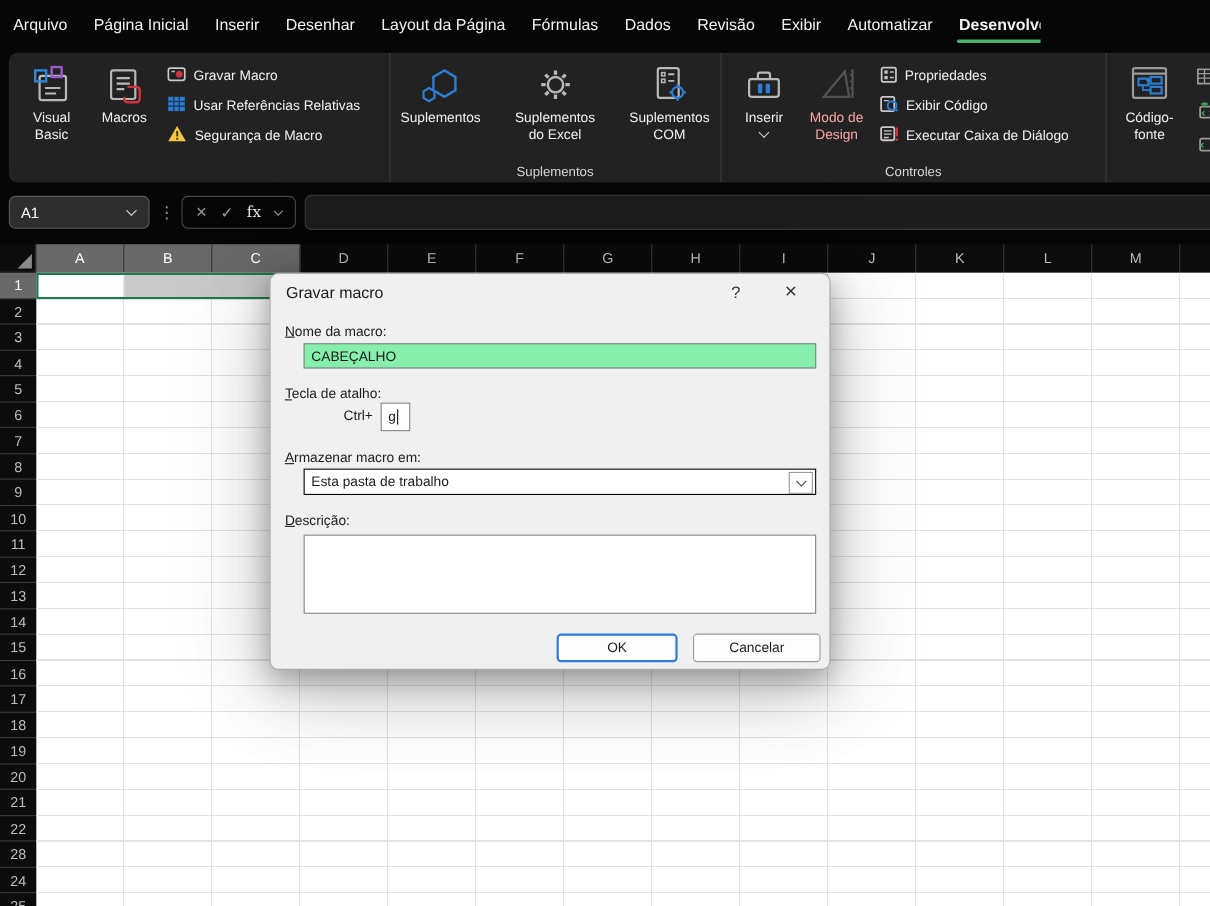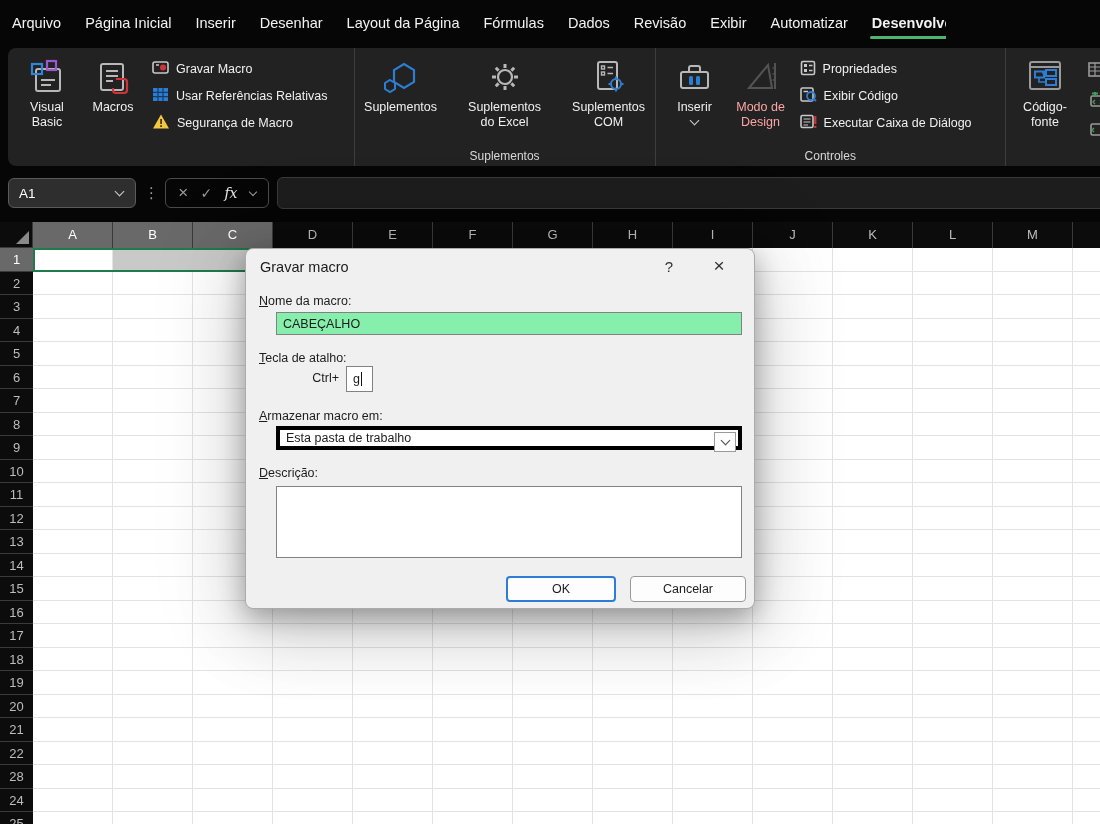--- a/index.html
+++ b/index.html
@@ -35,21 +35,21 @@
   .stubcol{display:flex;flex-direction:column;gap:10px;padding-top:8px;margin-left:10px;}
 
   
   #formulabar{left:0;top:174px;width:1100px;height:38px;display:flex;align-items:center;}
   #namebox{position:relative;margin-left:8px;width:128px;height:30px;background:#2e2e2e;border:1px solid #5a5a5a;
     border-radius:6px;color:#ffffff;font-size:13.5px;display:flex;align-items:center;padding:0 10px;box-sizing:border-box;}
   #namebox .chevron{position:absolute;right:12px;border-color:#cfcfcf;}
   #kebab{color:#9a9a9a;font-size:15px;margin:0 6px 0 8px;}
   #fxbox{width:104px;height:30px;border:1px solid #4a4a4a;border-radius:6px;display:flex;align-items:center;
     justify-content:space-evenly;color:#9a9a9a;font-size:14px;box-sizing:border-box;}
-  #fxbox .fx{color:#e8e8e8;font-style:italic;font-family:"DejaVu Serif",serif;font-size:14px;}
+  #fxbox .fx{color:#e8e8e8;font-family:"DejaVu Serif",serif;font-size:14px;}
   #fxbox .chevron{border-color:#9a9a9a;width:5px;height:5px;}
   #formula-input{flex:1;margin-left:8px;margin-right:-6px;height:30px;background:#1d1d1d;
     border:1px solid #3a3a3a;border-radius:6px;}
 
   
   #corner{left:0;top:222px;width:33px;height:26px;background:#0c0c0c;border-right:1px solid #3a3a3a;
     border-bottom:1px solid #3a3a3a;box-sizing:border-box;}
   #corner .tri{position:absolute;right:3px;bottom:3px;width:0;height:0;
     border-left:13px solid transparent;border-bottom:13px solid #8a8a8a;}
   #colheads{left:33px;top:222px;width:1067px;height:26px;display:flex;background:#0c0c0c;}
@@ -75,21 +75,21 @@
   #dlg-help{position:absolute;left:412px;top:9px;width:22px;text-align:center;font-size:15px;color:#333;cursor:default;}
   #dlg-close{position:absolute;left:460px;top:6px;width:26px;text-align:center;font-size:19px;color:#333;cursor:default;}
   .dlg-label{position:absolute;left:13px;font-size:12.5px;color:#1c1c1c;}
   .accel{text-decoration:underline;}
   .dlg-input{position:absolute;left:30px;width:466px;height:23px;border:1px solid #828282;background:#86efac;
     box-sizing:border-box;font-size:12.5px;color:#1c1c1c;padding:0 6px;font-family:"Liberation Sans",sans-serif;outline:none;}
   #ctrl-label{position:absolute;left:30px;top:122px;width:63px;text-align:right;font-size:12.5px;}
   #shortcut-box{position:absolute;left:100px;top:117px;width:27px;height:26px;border:1px solid #828282;background:#fff;
     box-sizing:border-box;font-size:12.5px;display:flex;align-items:center;padding-left:6px;}
   #shortcut-box .caret{width:1px;height:14px;background:#111;margin-left:1px;}
-  #store-select{position:absolute;left:30px;top:177px;width:466px;height:24px;border:4px solid #000000;background:#fff;
+  #store-select{position:absolute;left:30px;top:177px;width:466px;height:24px;border:1px solid #000000;background:#fff;
     box-sizing:border-box;font-size:12.5px;display:flex;align-items:center;padding:0 6px;}
   #store-chev{position:absolute;right:2px;top:2px;width:20px;height:18px;border:1px solid #9a9a9a;
     display:flex;align-items:center;justify-content:center;background:#fdfdfd;}
   #store-chev .chevron{border-color:#4a4a4a;}
   #desc-area{position:absolute;left:30px;top:237px;width:466px;height:72px;border:1px solid #828282;background:#fff;
     box-sizing:border-box;resize:none;outline:none;font-family:"Liberation Sans",sans-serif;}
   .dlg-btn{position:absolute;top:327px;height:26px;border-radius:4px;background:#fdfdfd;font-size:12.5px;
     color:#1c1c1c;display:flex;align-items:center;justify-content:center;box-sizing:border-box;cursor:default;}
   #ok-btn{left:260px;width:110px;border:2px solid #2e7cd6;}
   #cancel-btn{left:384px;width:116px;border:1px solid #9a9a9a;}

